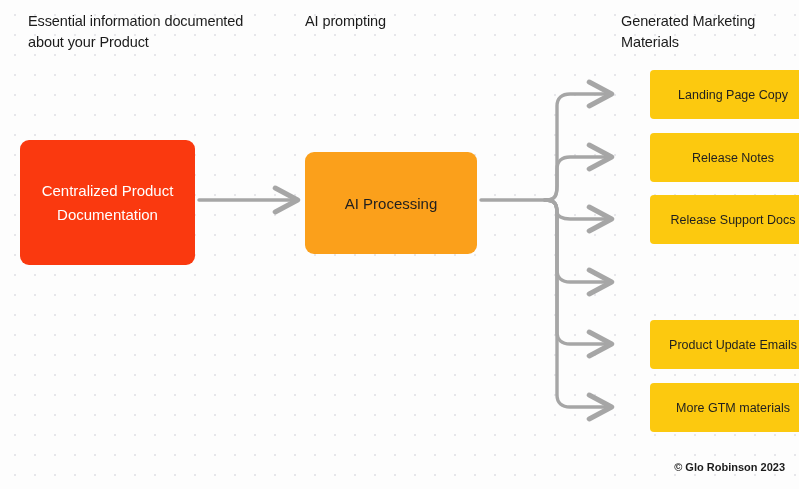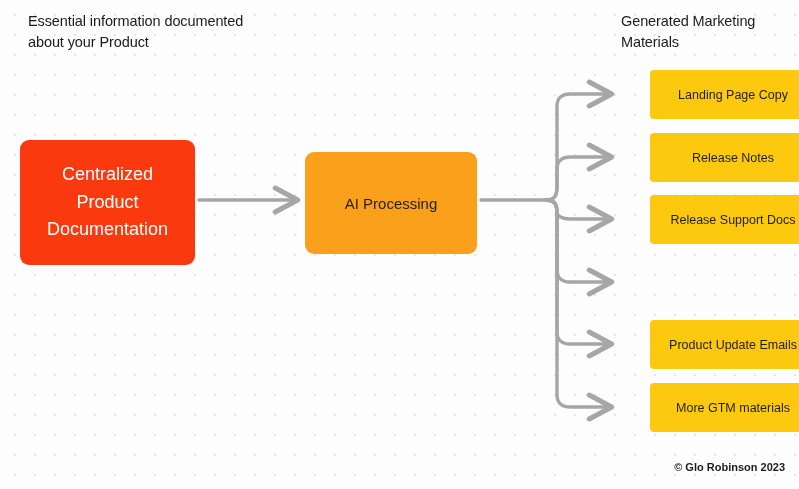--- a/index.html
+++ b/index.html
@@ -44,21 +44,21 @@
     box-sizing: border-box;
   }
   #node-source {
     left: 20px;
     top: 140px;
     width: 175px;
     height: 125px;
     background-color: #fa390f;
     border-radius: 9px;
     color: #ffffff;
-    font-size: 18px;
+    font-size: 15px;
     line-height: 1.55;
     padding: 4px 10px;
   }
   #node-process {
     left: 305px;
     top: 152px;
     width: 172px;
     height: 102px;
     background-color: #fba01b;
     border-radius: 9px;
@@ -98,20 +98,21 @@
     white-space: nowrap;
   }
 </style>
 </head>
 <body>
 
 <div id="canvas">
 
   <div class="col-heading" id="heading-left">Essential information documented about your Product</div>
 
+  <div class="col-heading" id="heading-mid">AI prompting</div>
 
   <div class="col-heading" id="heading-right">Generated Marketing Materials</div>
 
   <svg id="connectors" viewBox="0 0 799 489" xmlns="http://www.w3.org/2000/svg">
     <defs>
       <marker id="arrowhead" markerWidth="9" markerHeight="9" refX="7.4" refY="4.5" orient="auto" markerUnits="strokeWidth">
         <path d="M1,1 L7.6,4.5 L1,8" fill="none" stroke="#a6a6a6" stroke-width="1.5" stroke-linecap="round" stroke-linejoin="round"></path>
       </marker>
     </defs>
 

